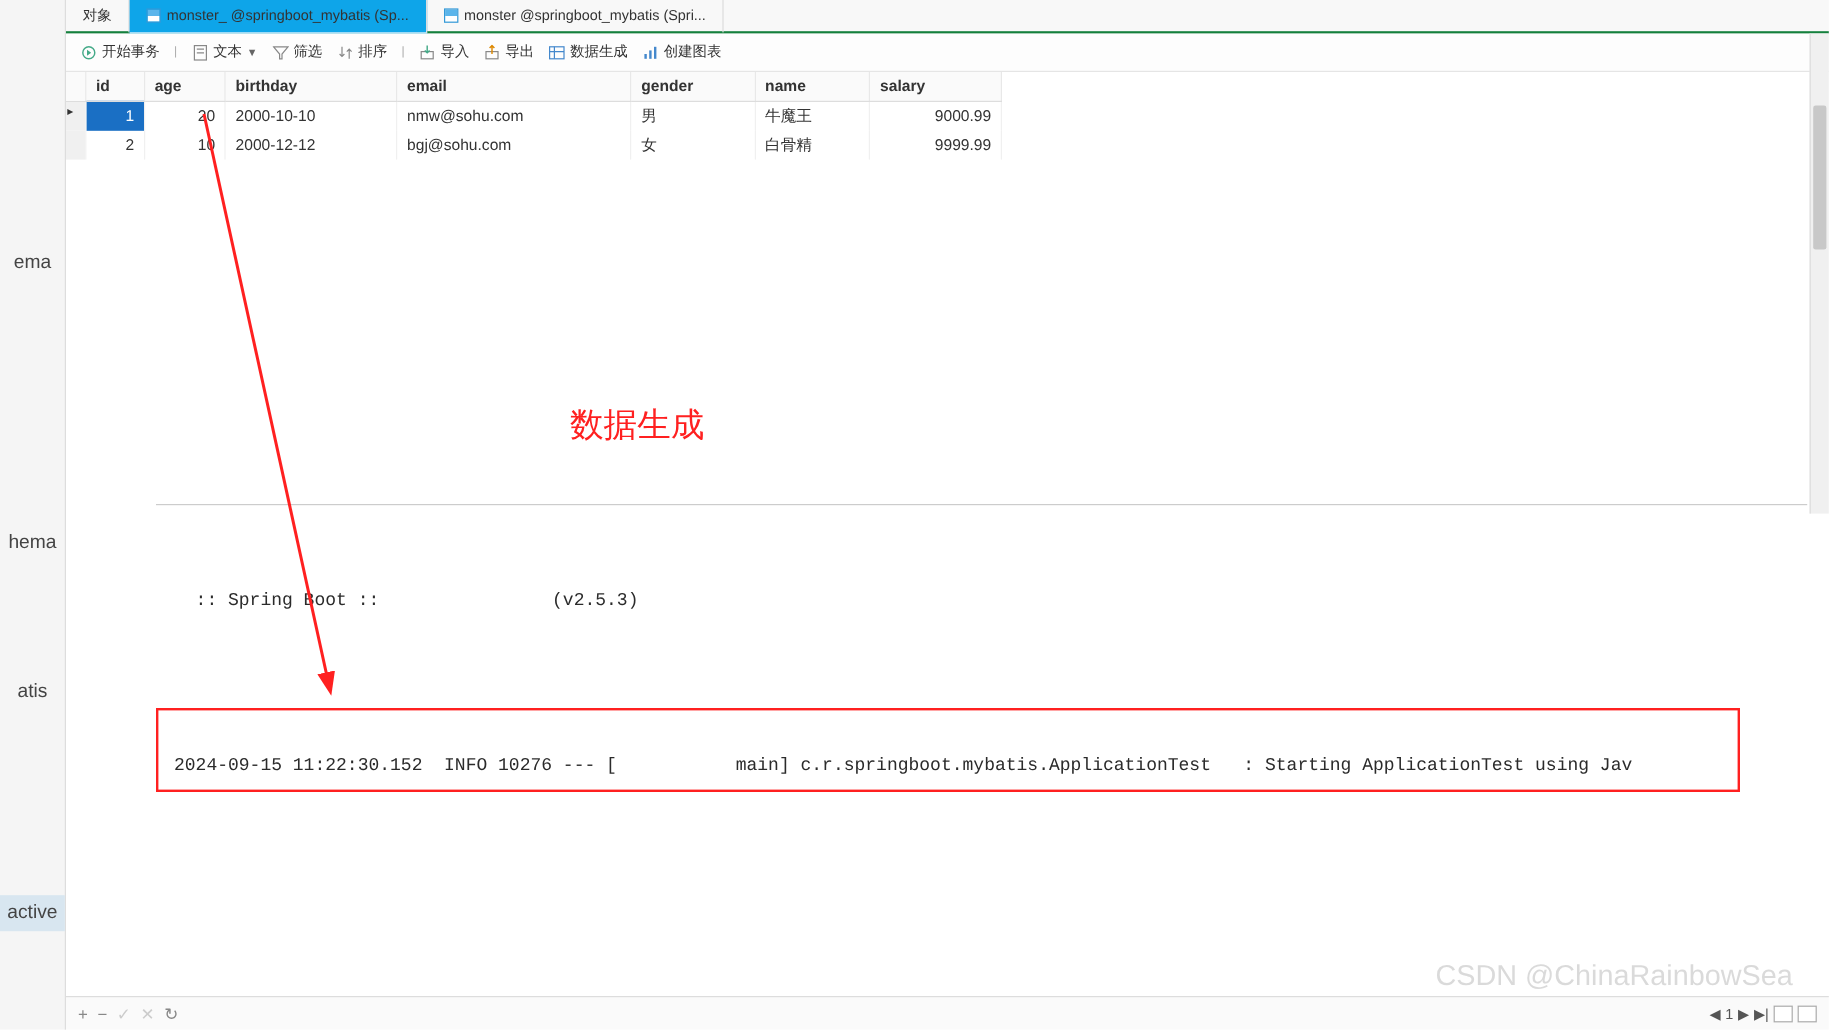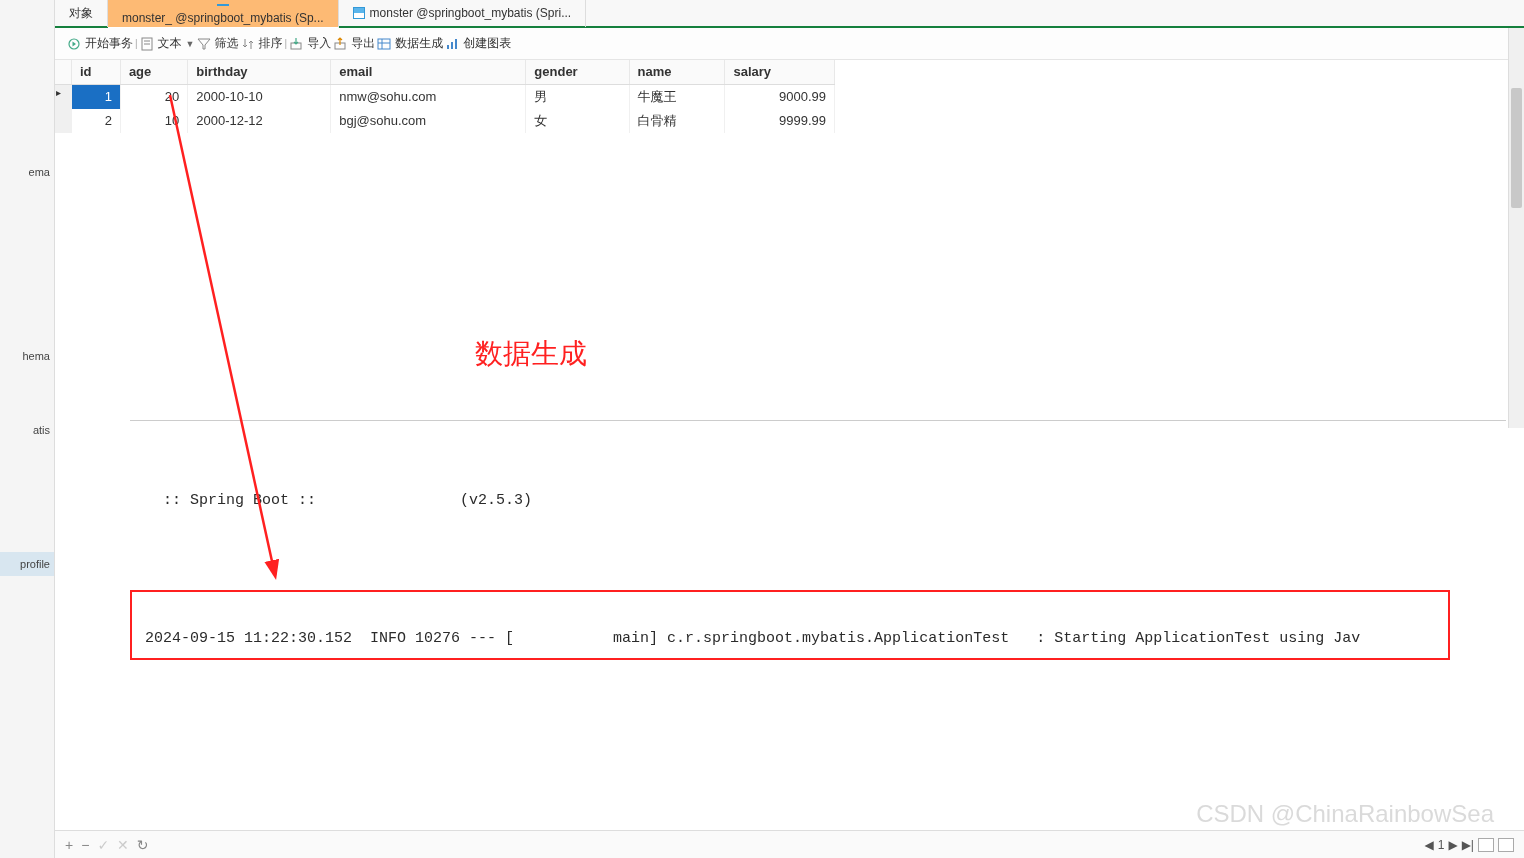--- a/index.html
+++ b/index.html
@@ -1,30 +1,30 @@
 <!DOCTYPE html>
 <html><head>
   <meta charset="utf-8">
   <style>
     * { margin: 0; padding: 0; box-sizing: border-box; }
     body { font-family: "Microsoft YaHei", Arial, sans-serif; font-size: 13px; background: #fff; color: #333; width: 1524px; height: 858px; overflow: hidden; position: relative; }
     
     .left-sidebar { position: absolute; left: 0; top: 0; width: 55px; height: 858px; background: #f5f5f5; border-right: 1px solid #ddd; }
-    .sidebar-item { padding: 6px 4px; font-size: 11px; color: #444; text-align: right; }
+    .sidebar-item { padding: 6px 4px; font-size: 16px; color: #444; text-align: center; margin-top: 44px; }
     .sidebar-item.sel { background: #d8e6f0; }
     
     .main-area { position: absolute; left: 55px; top: 0; right: 0; height: 858px; }
     
     .tabs-row { display: flex; align-items: center; height: 28px; border-bottom: 2px solid #15803d; background: #f8f8f8; }
     .tab { display: flex; align-items: center; padding: 4px 14px; height: 28px; border-right: 1px solid #ddd; cursor: pointer; font-size: 12px; gap: 5px; }
-    .tab.active { background: #fdba74; border-bottom: 1px solid #fff; margin-bottom: -1px; flex-direction: column; }
+    .tab.active { background: #0ea5e9; border-bottom: 1px solid #fff; margin-bottom: -1px; }
     .tab-icon { width: 12px; height: 12px; display: inline-block; }
     .tbl-icon { background: linear-gradient(#5bb5eb 50%, #fff 50%); border: 1px solid #3399d8; }
     
-    .toolbar { display: flex; align-items: center; height: 32px; padding: 0 12px; gap: 2px; border-bottom: 1px solid #e5e5e5; background: #fdfdfd; font-size: 12px; }
+    .toolbar { display: flex; align-items: center; height: 32px; padding: 0 12px; gap: 12px; border-bottom: 1px solid #e5e5e5; background: #fdfdfd; font-size: 12px; }
     .tb-btn { display: flex; align-items: center; gap: 4px; cursor: pointer; color: #333; }
     .tb-sep { color: #aaa; font-size: 10px; }
     .mini-icon { width: 14px; height: 14px; display: inline-block; }
     
     .data-grid { position: relative; }
     .grid-table { border-collapse: collapse; width: 100%; max-width: 780px; }
     .grid-table th { text-align: left; font-weight: bold; padding: 4px 8px; border-right: 1px solid #e8e8e8; border-bottom: 1px solid #ddd; background: #fafafa; font-size: 13px; height: 24px; }
     .grid-table td { padding: 3px 8px; border-right: 1px solid #f0f0f0; font-size: 13px; height: 24px; }
     .grid-table td.num { text-align: right; }
     .row-handle { width: 10px; background: #f0f0f0; border-right: 1px solid #ddd; position: relative; }
@@ -55,21 +55,21 @@
 <body>
 
 <div class="left-sidebar">
   <div style="height:160px"></div>
   <div class="sidebar-item">ema</div>
   <div style="height:160px"></div>
   <div class="sidebar-item">hema</div>
   <div style="height:50px"></div>
   <div class="sidebar-item">atis</div>
   <div style="height:110px"></div>
-  <div class="sidebar-item sel">profile</div>
+  <div class="sidebar-item sel">active</div>
 </div>
 
 <div class="main-area">
 
   <div class="tabs-row">
     <div class="tab">
       <span>对象</span>
     </div>
     <div class="tab active">
       <span class="tab-icon tbl-icon"></span>

